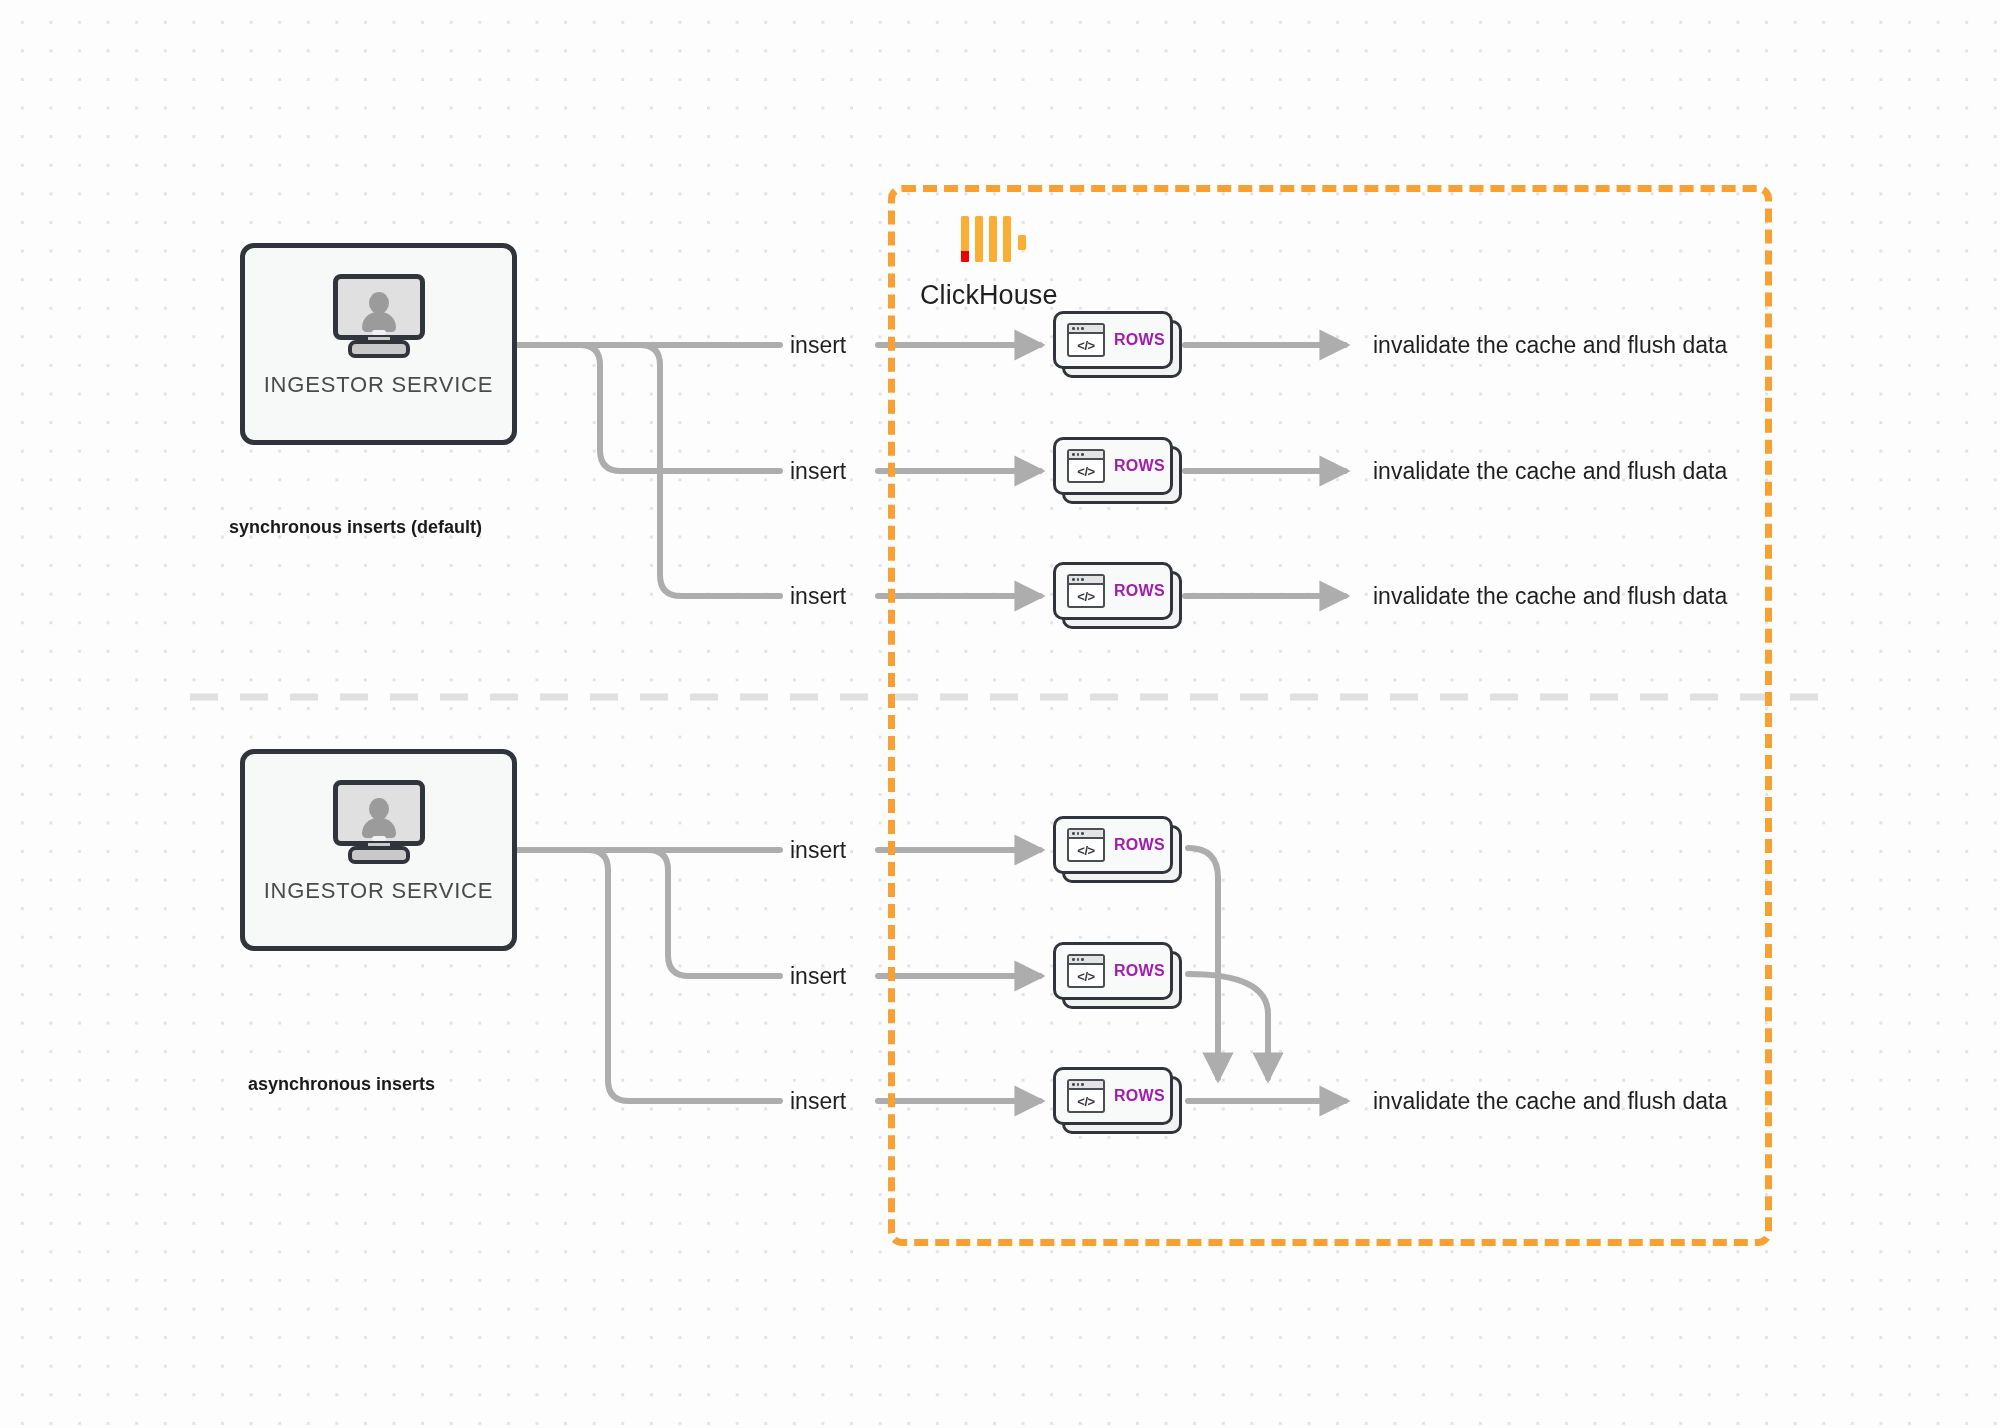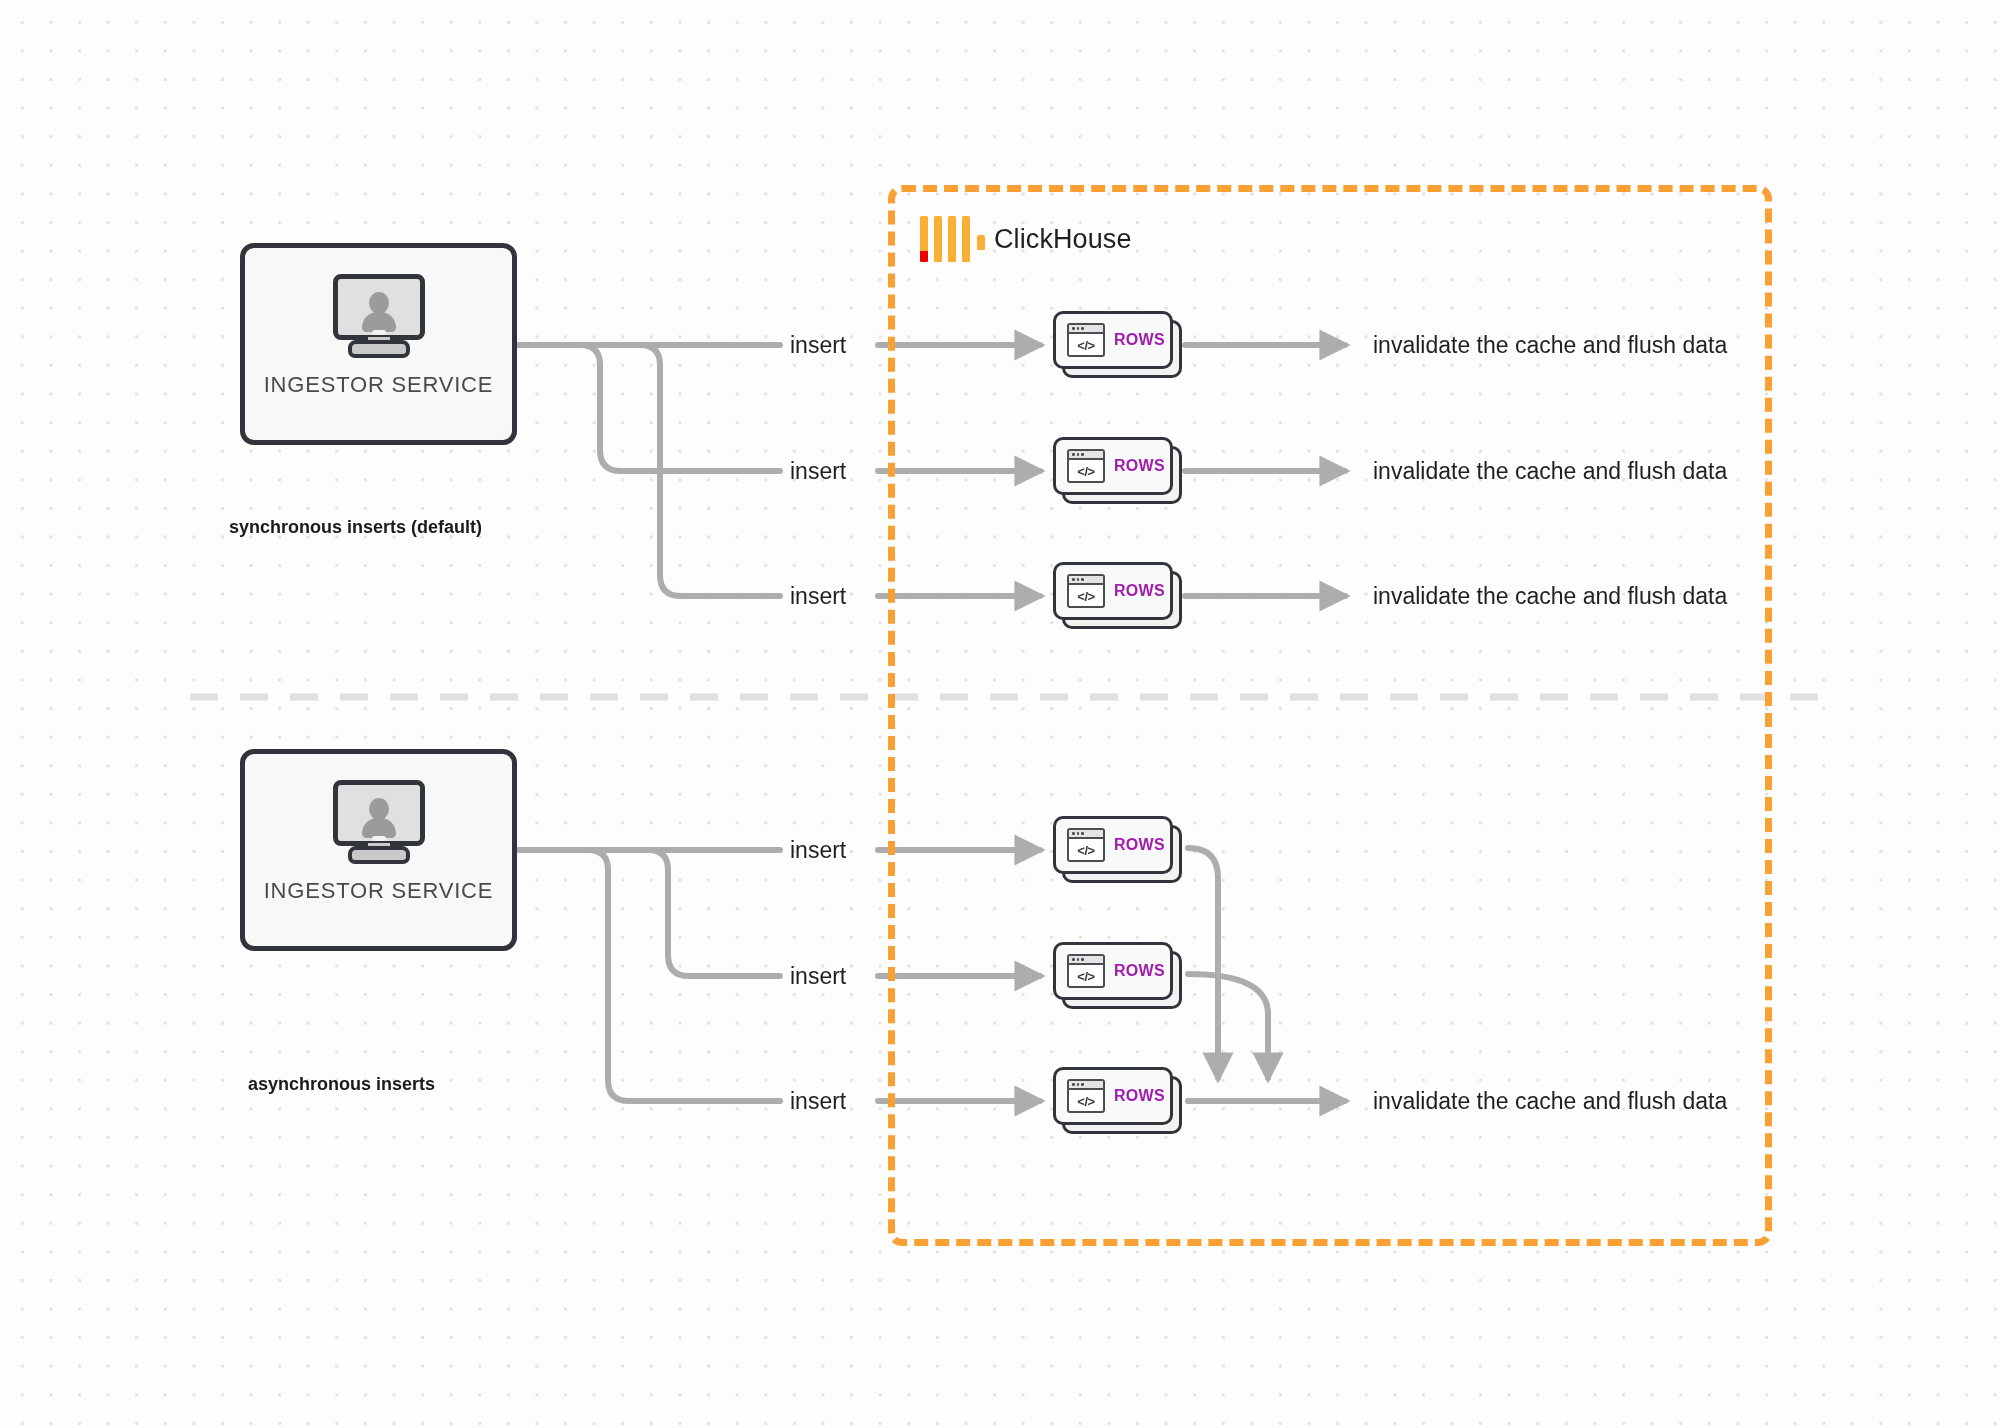--- a/index.html
+++ b/index.html
@@ -38,20 +38,21 @@
     border-radius: 14px;
     box-sizing: border-box;
   }
   .ch-header {
     position: absolute;
     left: 920px;
     top: 216px;
     display: flex;
     align-items: center;
     gap: 18px;
+    flex-direction: column;
   }
   .ch-logo {
     position: relative;
     width: 56px;
     height: 46px;
   }
   .ch-bar {
     position: absolute;
     top: 0;
     width: 8px;

